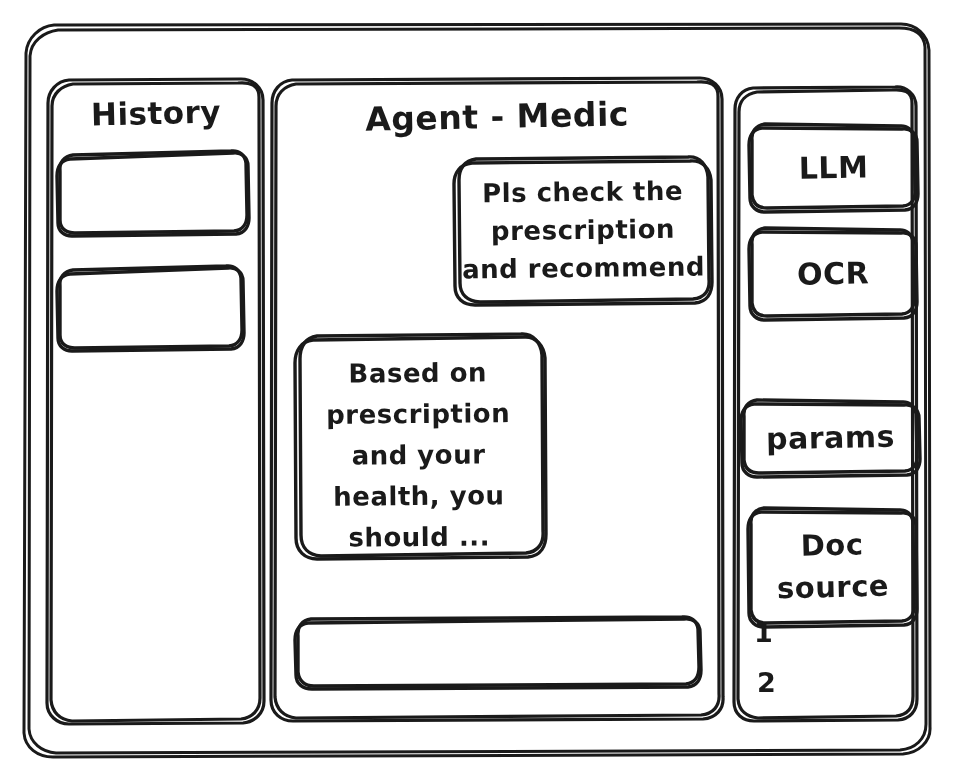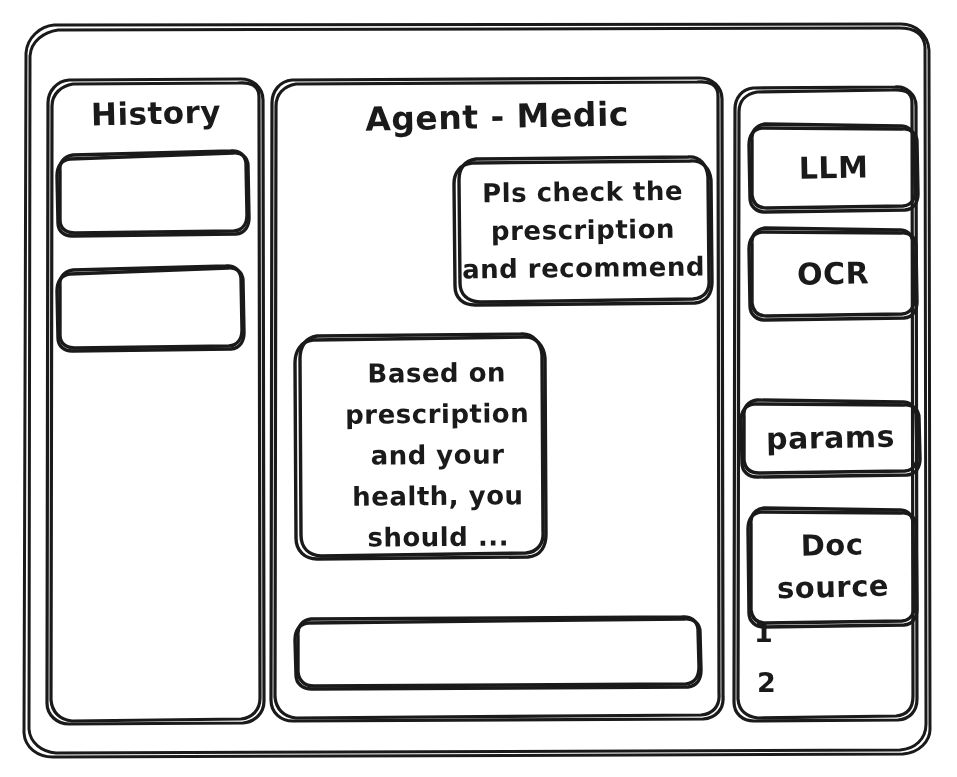--- a/index.html
+++ b/index.html
@@ -174,21 +174,21 @@
   <div class="hit" style="left:271px; top:78px; width:452px; height:643px;"></div>
 
   <div class="txt center-title" style="left:271px; top:97px; width:452px;">Agent - Medic</div>
 
   <div class="hit" style="left:454px; top:157px; width:258px; height:120px;">
     <div class="txt bubble-text" style="left:6px; top:16px; width:246px;">Pls check the
 prescription
 and recommend</div>
   </div>
 
-  <div class="hit" style="left:312px; top:336px; width:202px; height:223px;">
+  <div class="hit" style="left:293px; top:336px; width:202px; height:223px;">
     <div class="txt bubble-text-b" style="left:4px; top:17px; width:243px;">Based on
 prescription
 and your
 health, you
 should ...</div>
   </div>
 
   <div class="hit" style="left:295px; top:617px; width:406px; height:72px; cursor:text;">
     <span class="txt" style="left:18px; top:22px; font-size:24px;"></span>
   </div>

